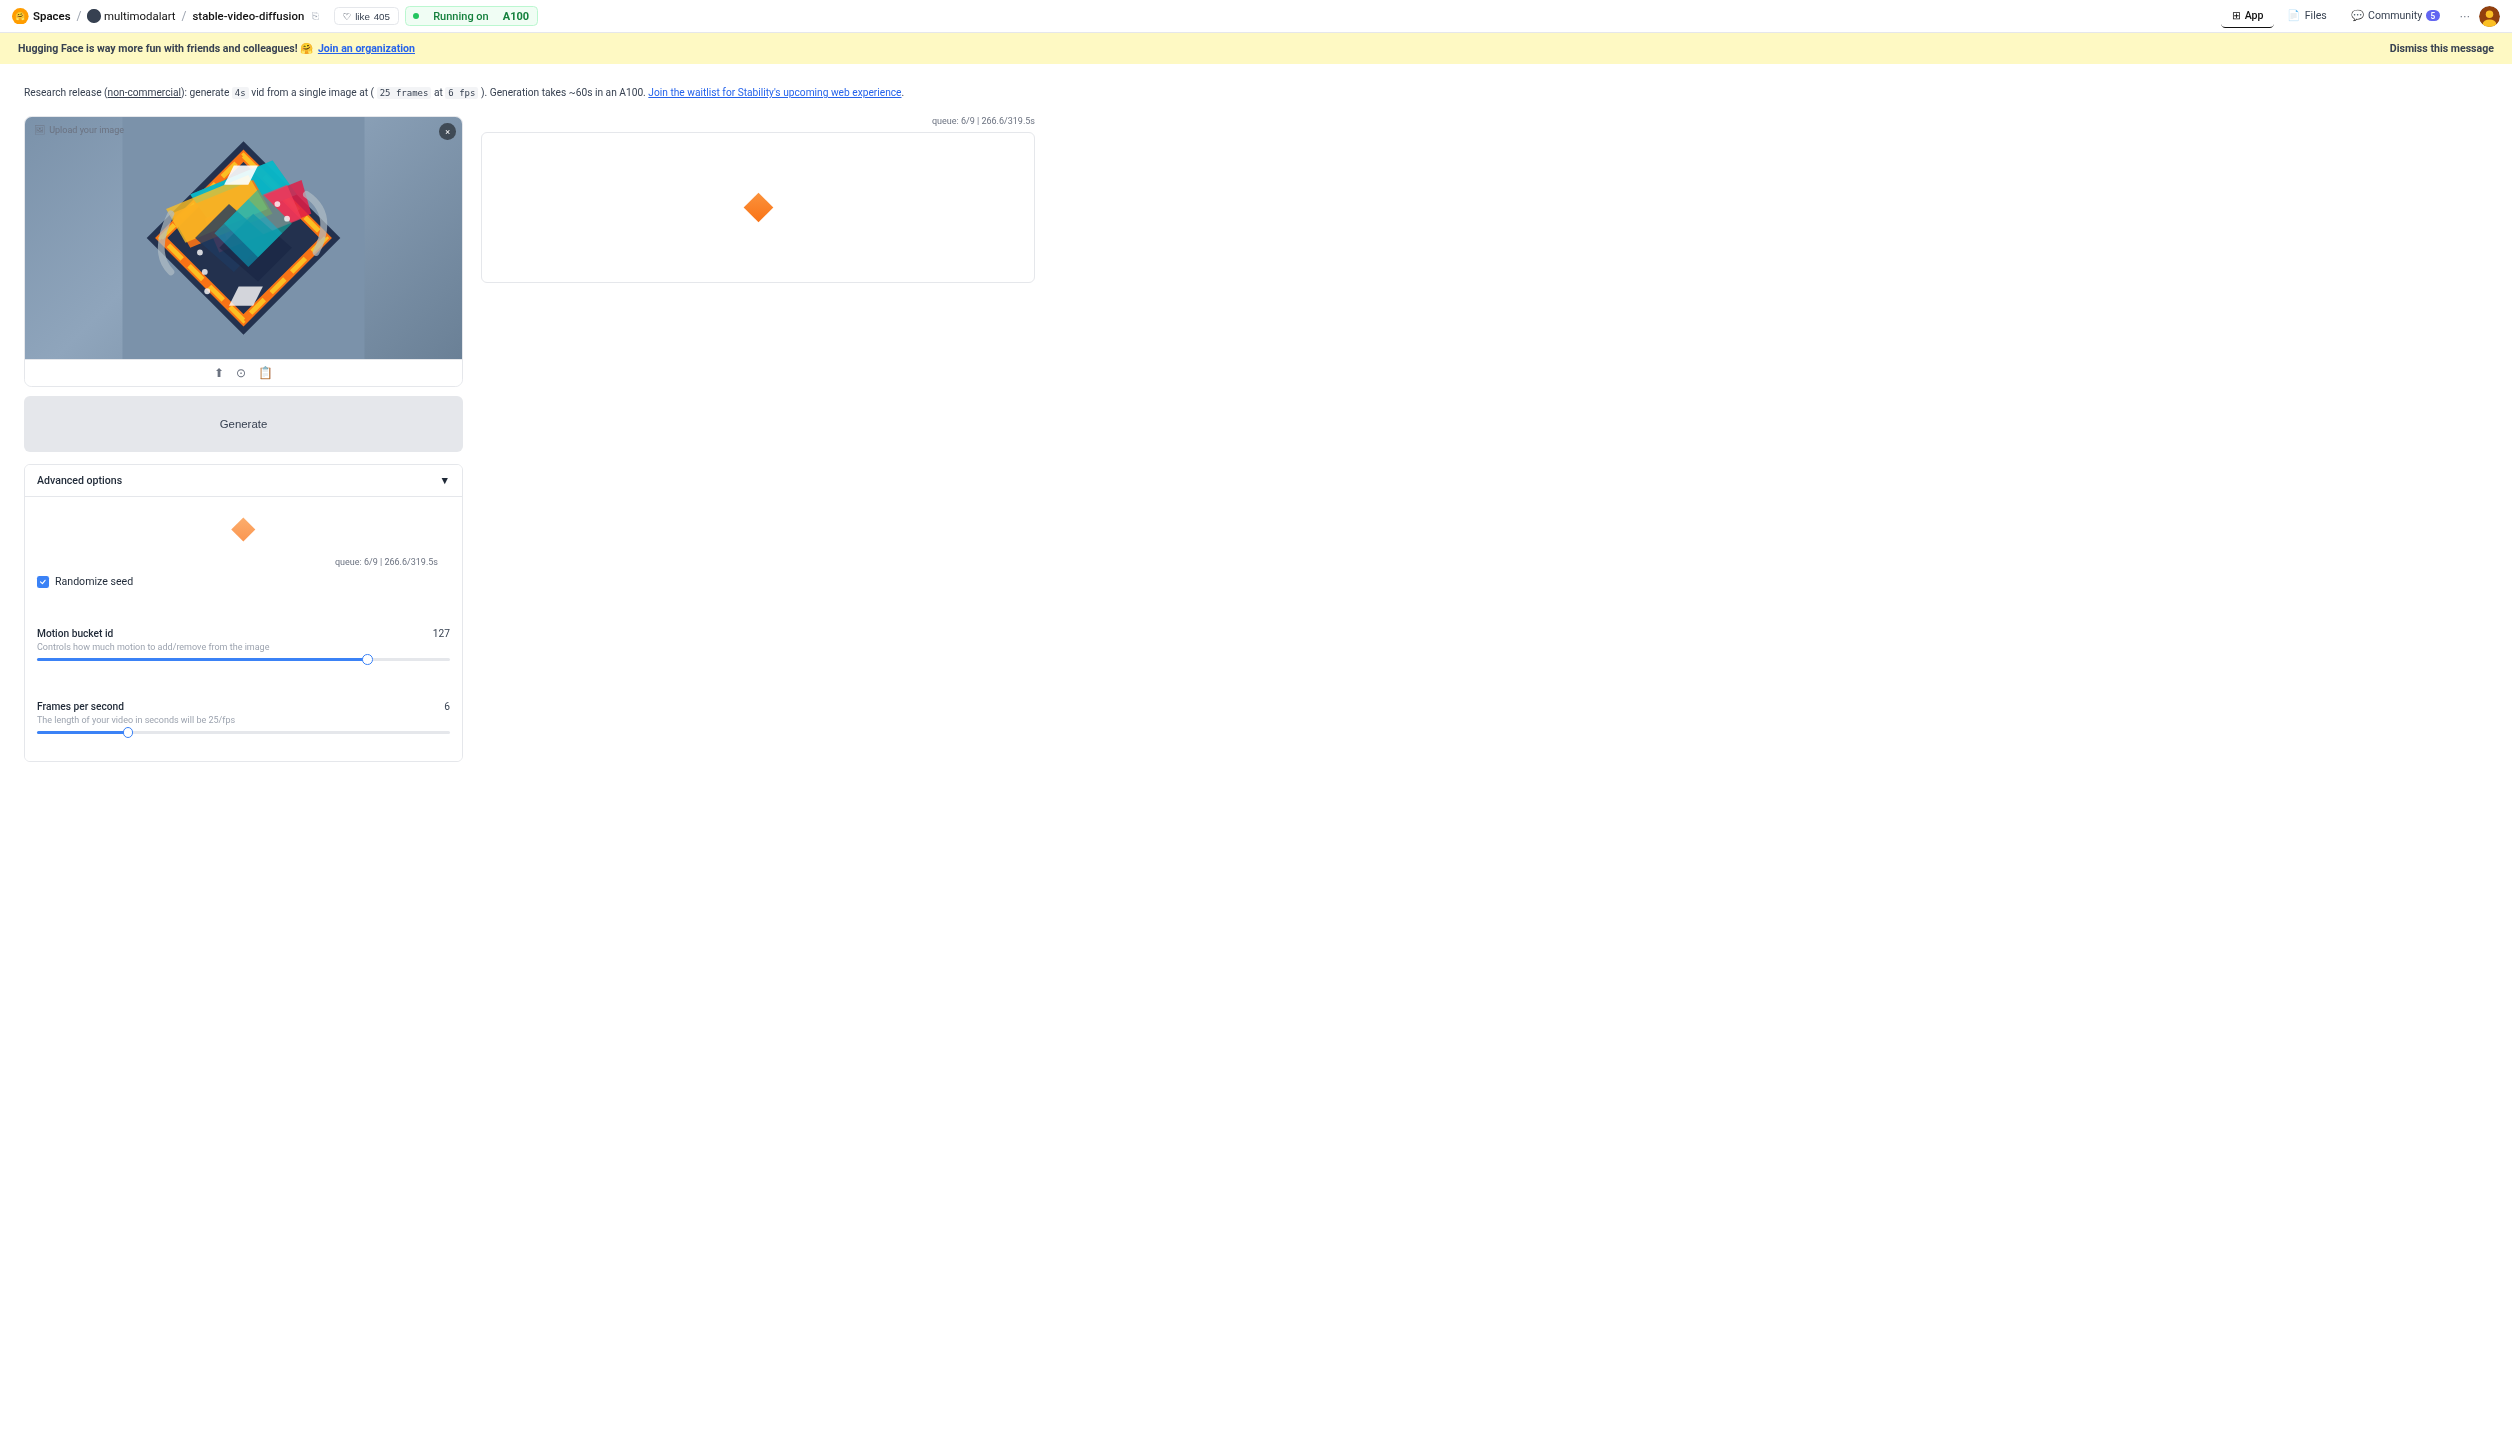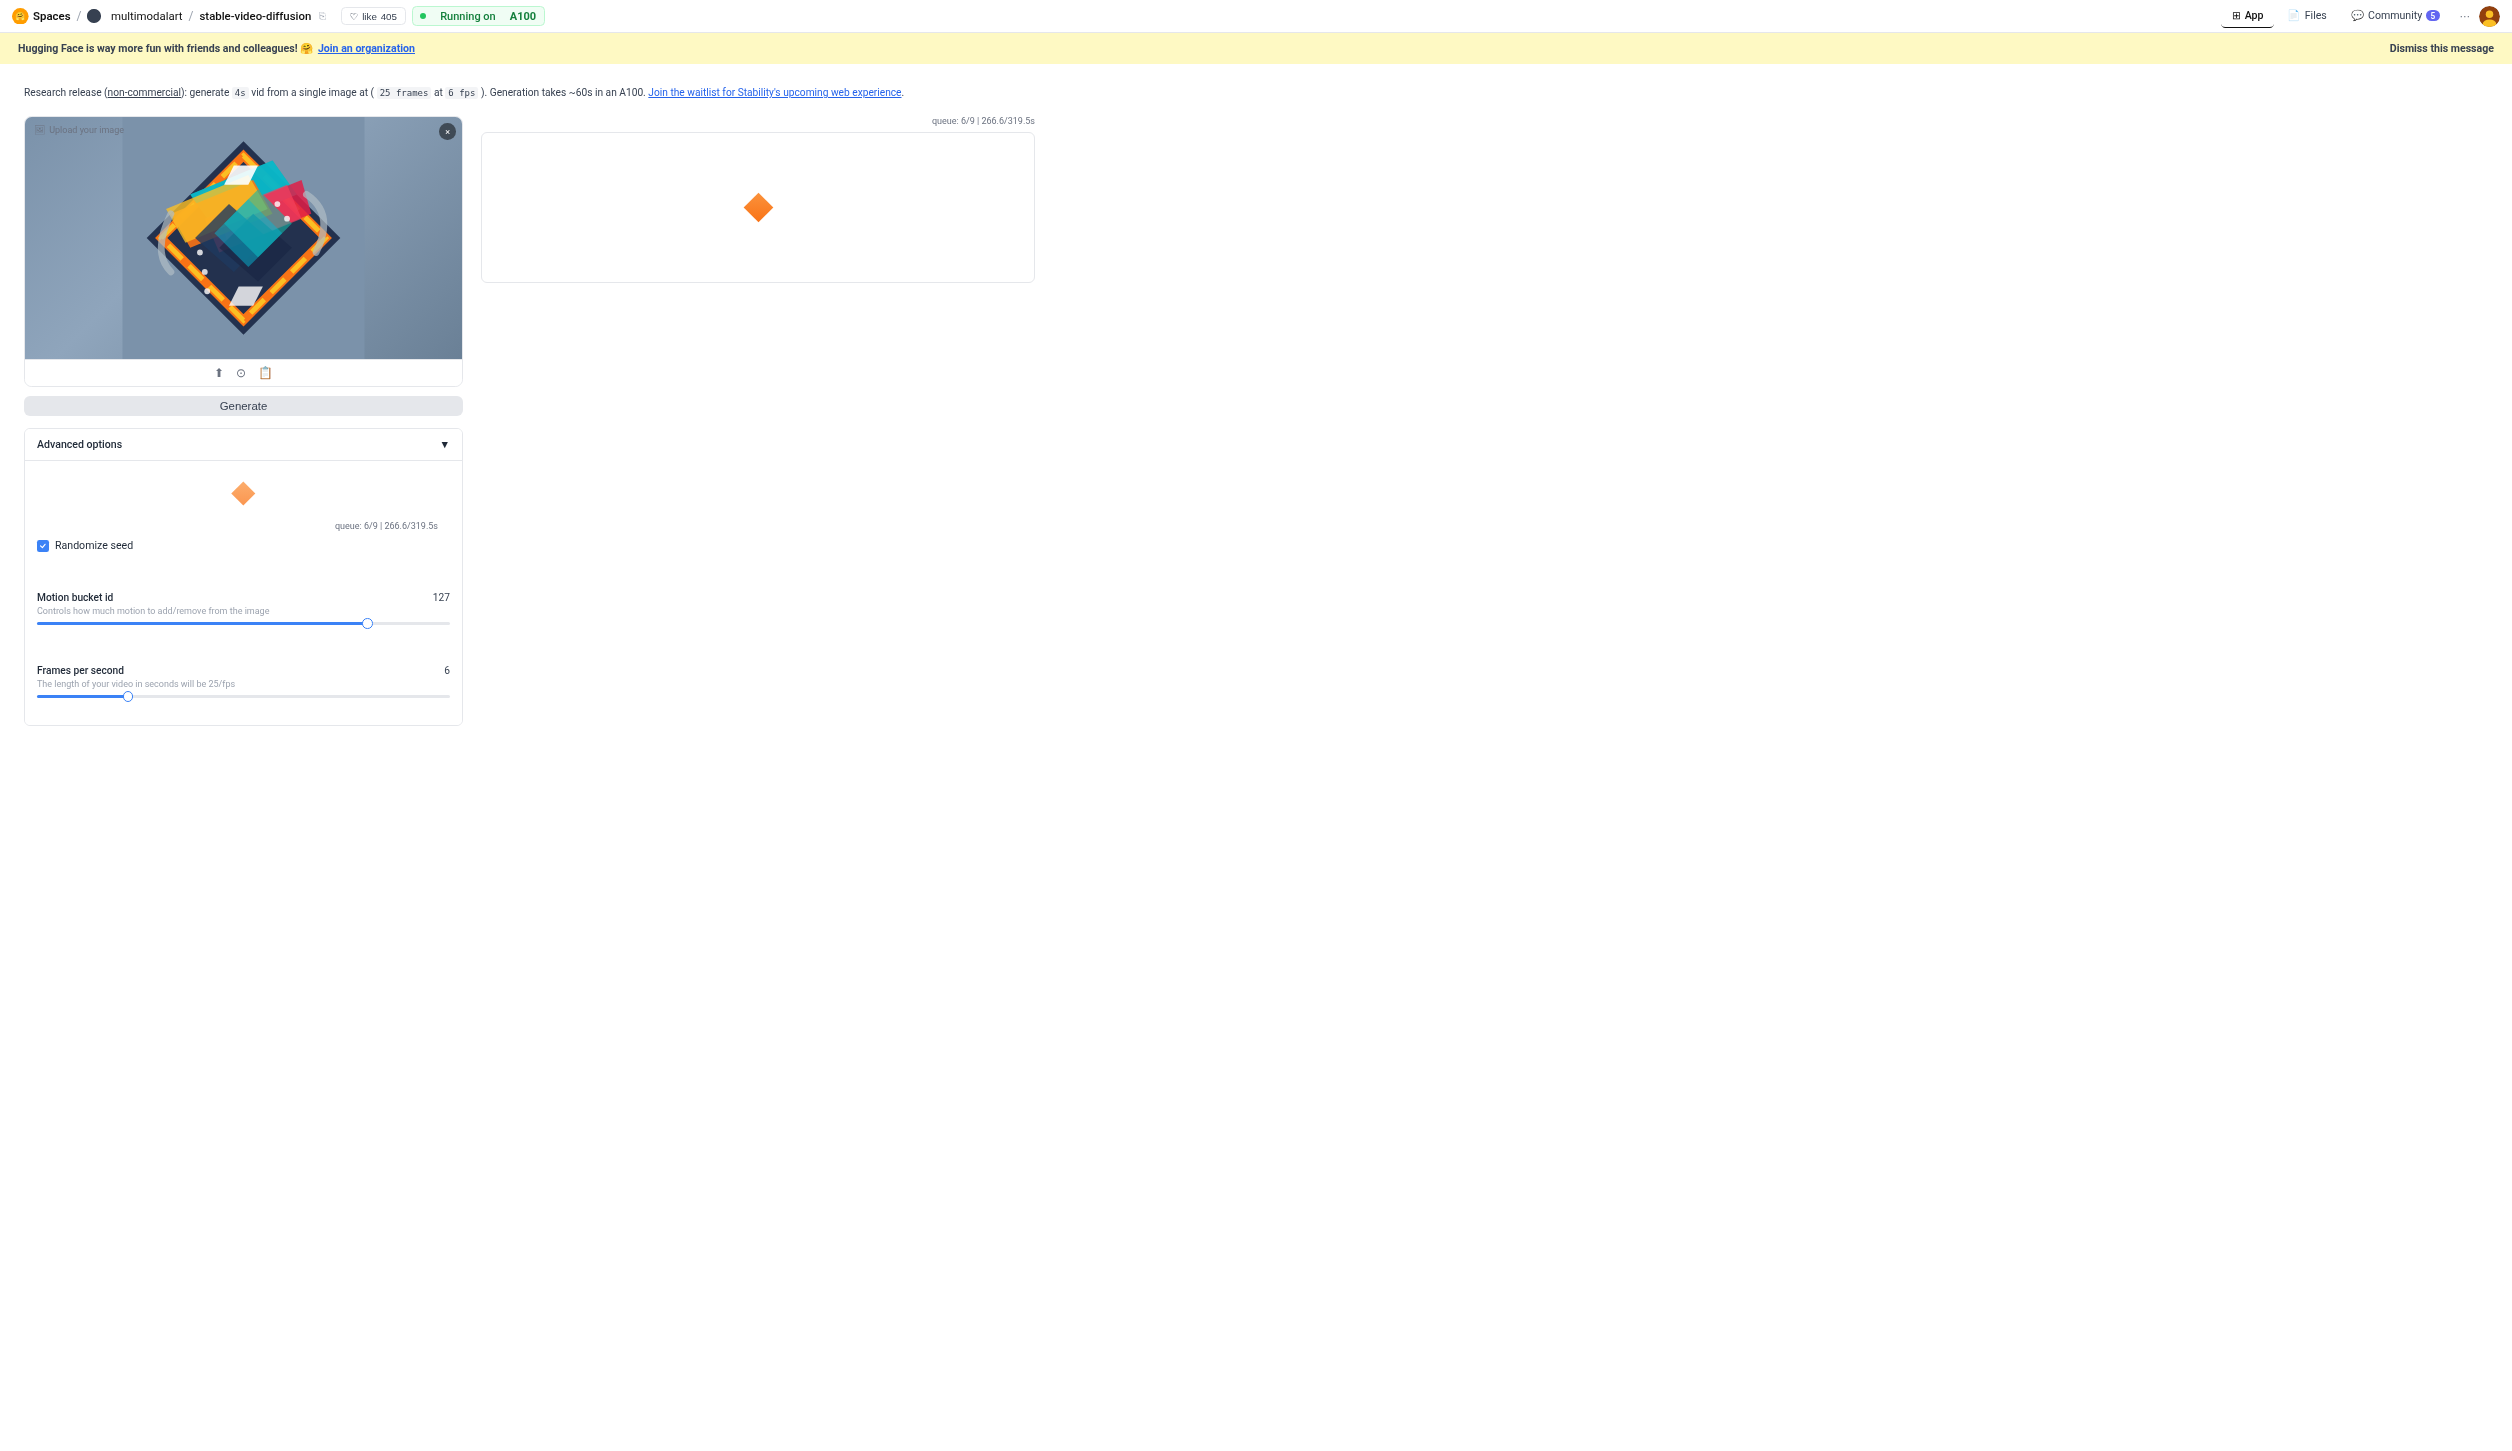--- a/index.html
+++ b/index.html
@@ -92,21 +92,21 @@
       display: flex; align-items: center; justify-content: center;
     }
     .image-toolbar {
       display: flex; align-items: center; justify-content: center; gap: 12px;
       padding: 6px; border-top: 0.8px solid #e5e7eb; background: #fff;
     }
     .image-toolbar-icon { color: #6b7280; cursor: pointer; font-size: 12px; }
 
     
     .generate-btn {
-      width: 100%; padding: 4px; background: #e5e7eb; border: none;
+      width: 100%; padding: 22px; background: #e5e7eb; border: none;
       border-radius: 6px; font-size: 11.4px; font-weight: 500; color: #374151;
       cursor: pointer; margin-bottom: 12px;
     }
 
     
     .advanced-options {
       border: 0.8px solid #e5e7eb; border-radius: 6px; overflow: hidden;
     }
     .advanced-header {
       display: flex; align-items: center; justify-content: space-between;
@@ -168,21 +168,21 @@
     <a class="navbar-brand" href="#">
       <svg class="navbar-brand-logo" viewBox="0 0 32 32" fill="none" style="font-size:15px">
         <circle cx="16" cy="16" r="16" fill="#ff9d00"></circle>
         <text x="16" y="22" text-anchor="middle" font-size="16" fill="white">🤗</text>
       </svg>
       <span>Spaces</span>
     </a>
 
     <span class="navbar-sep">/</span>
 
-    <span style="cursor:pointer;font-size:11.4px;color:#111;display:flex;align-items:center;gap:10px;">
+    <span style="cursor:pointer;font-size:11.4px;color:#111;display:flex;align-items:center;gap:3px;">
       <span style="width:13.6px;height:13.6px;background:#374151;border-radius:50%;display:inline-block;overflow:hidden;vertical-align:middle;">
         <svg viewBox="0 0 18 18" fill="none">
             <circle cx="9" cy="9" r="9" fill="#374151"></circle>
           </svg>
       </span>
       <span>multimodalart</span>
     </span>
 
     <span class="navbar-sep">/</span>
 

